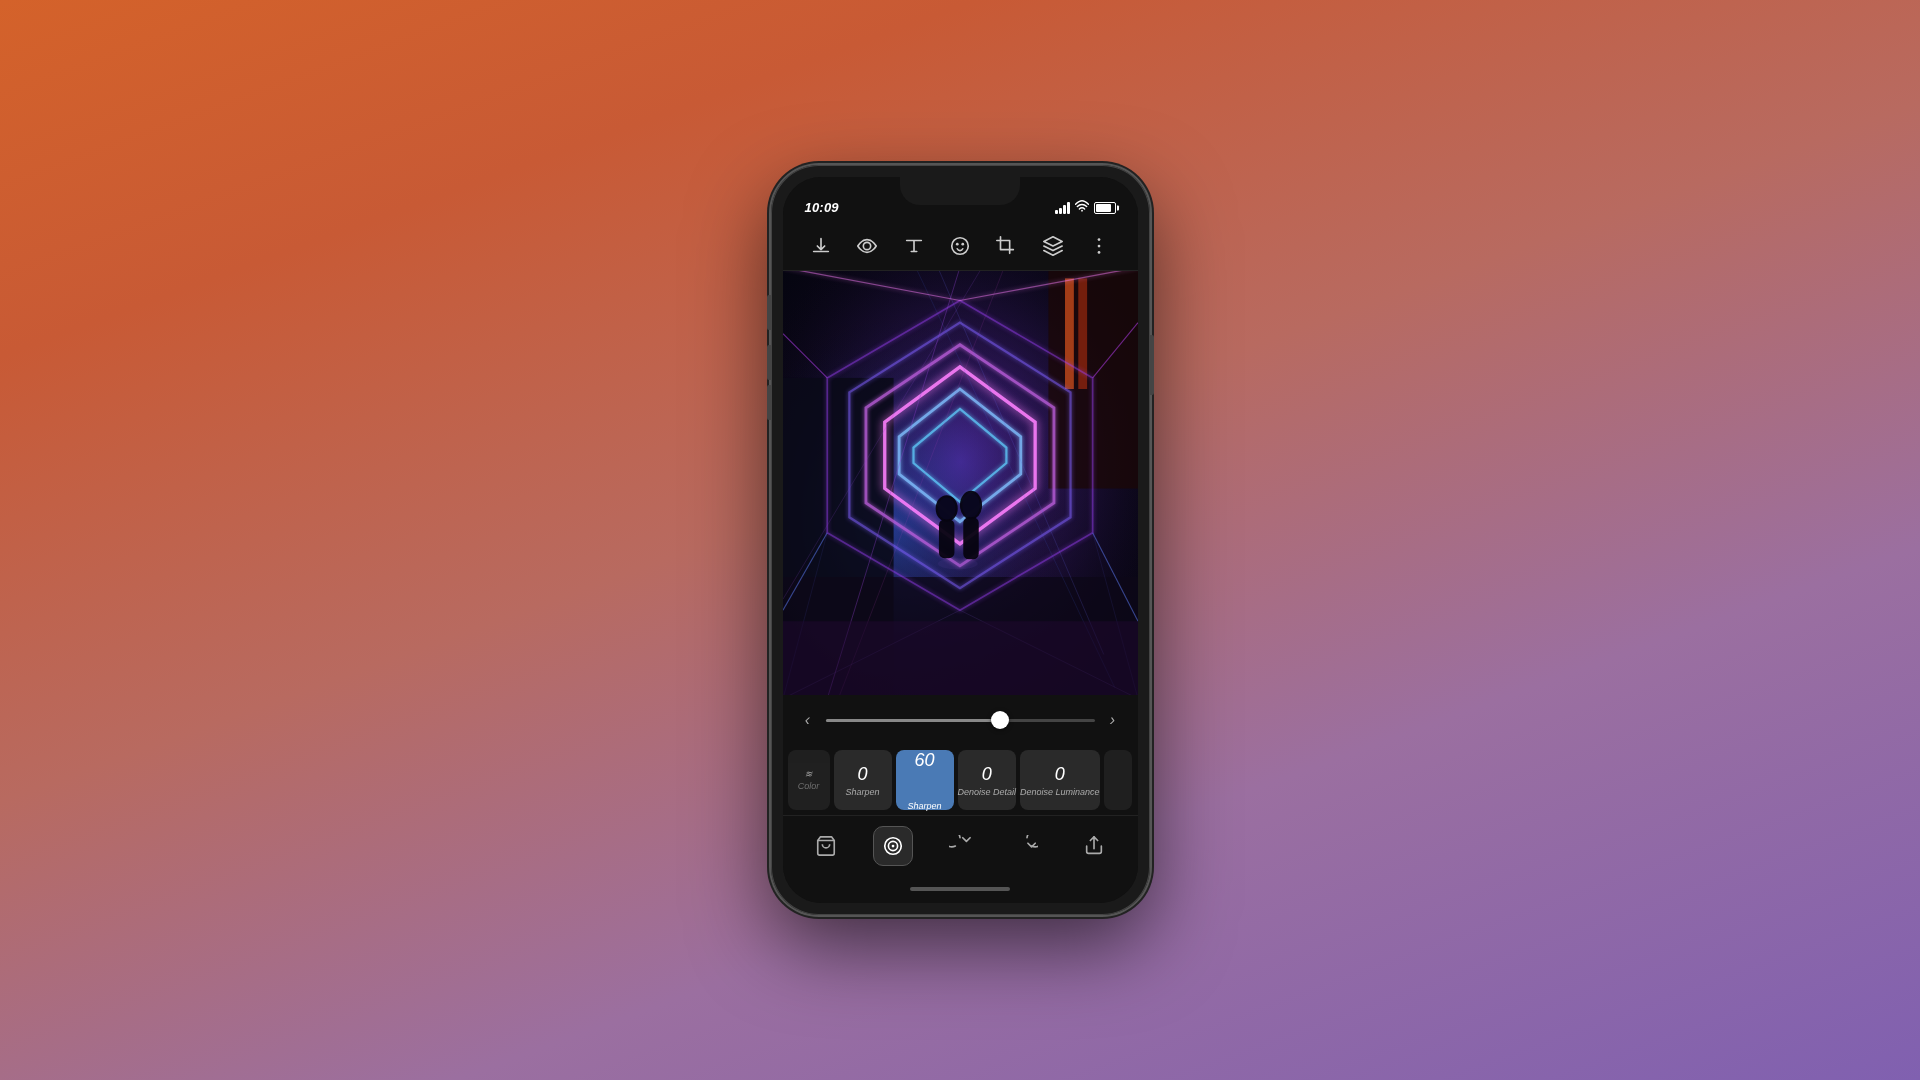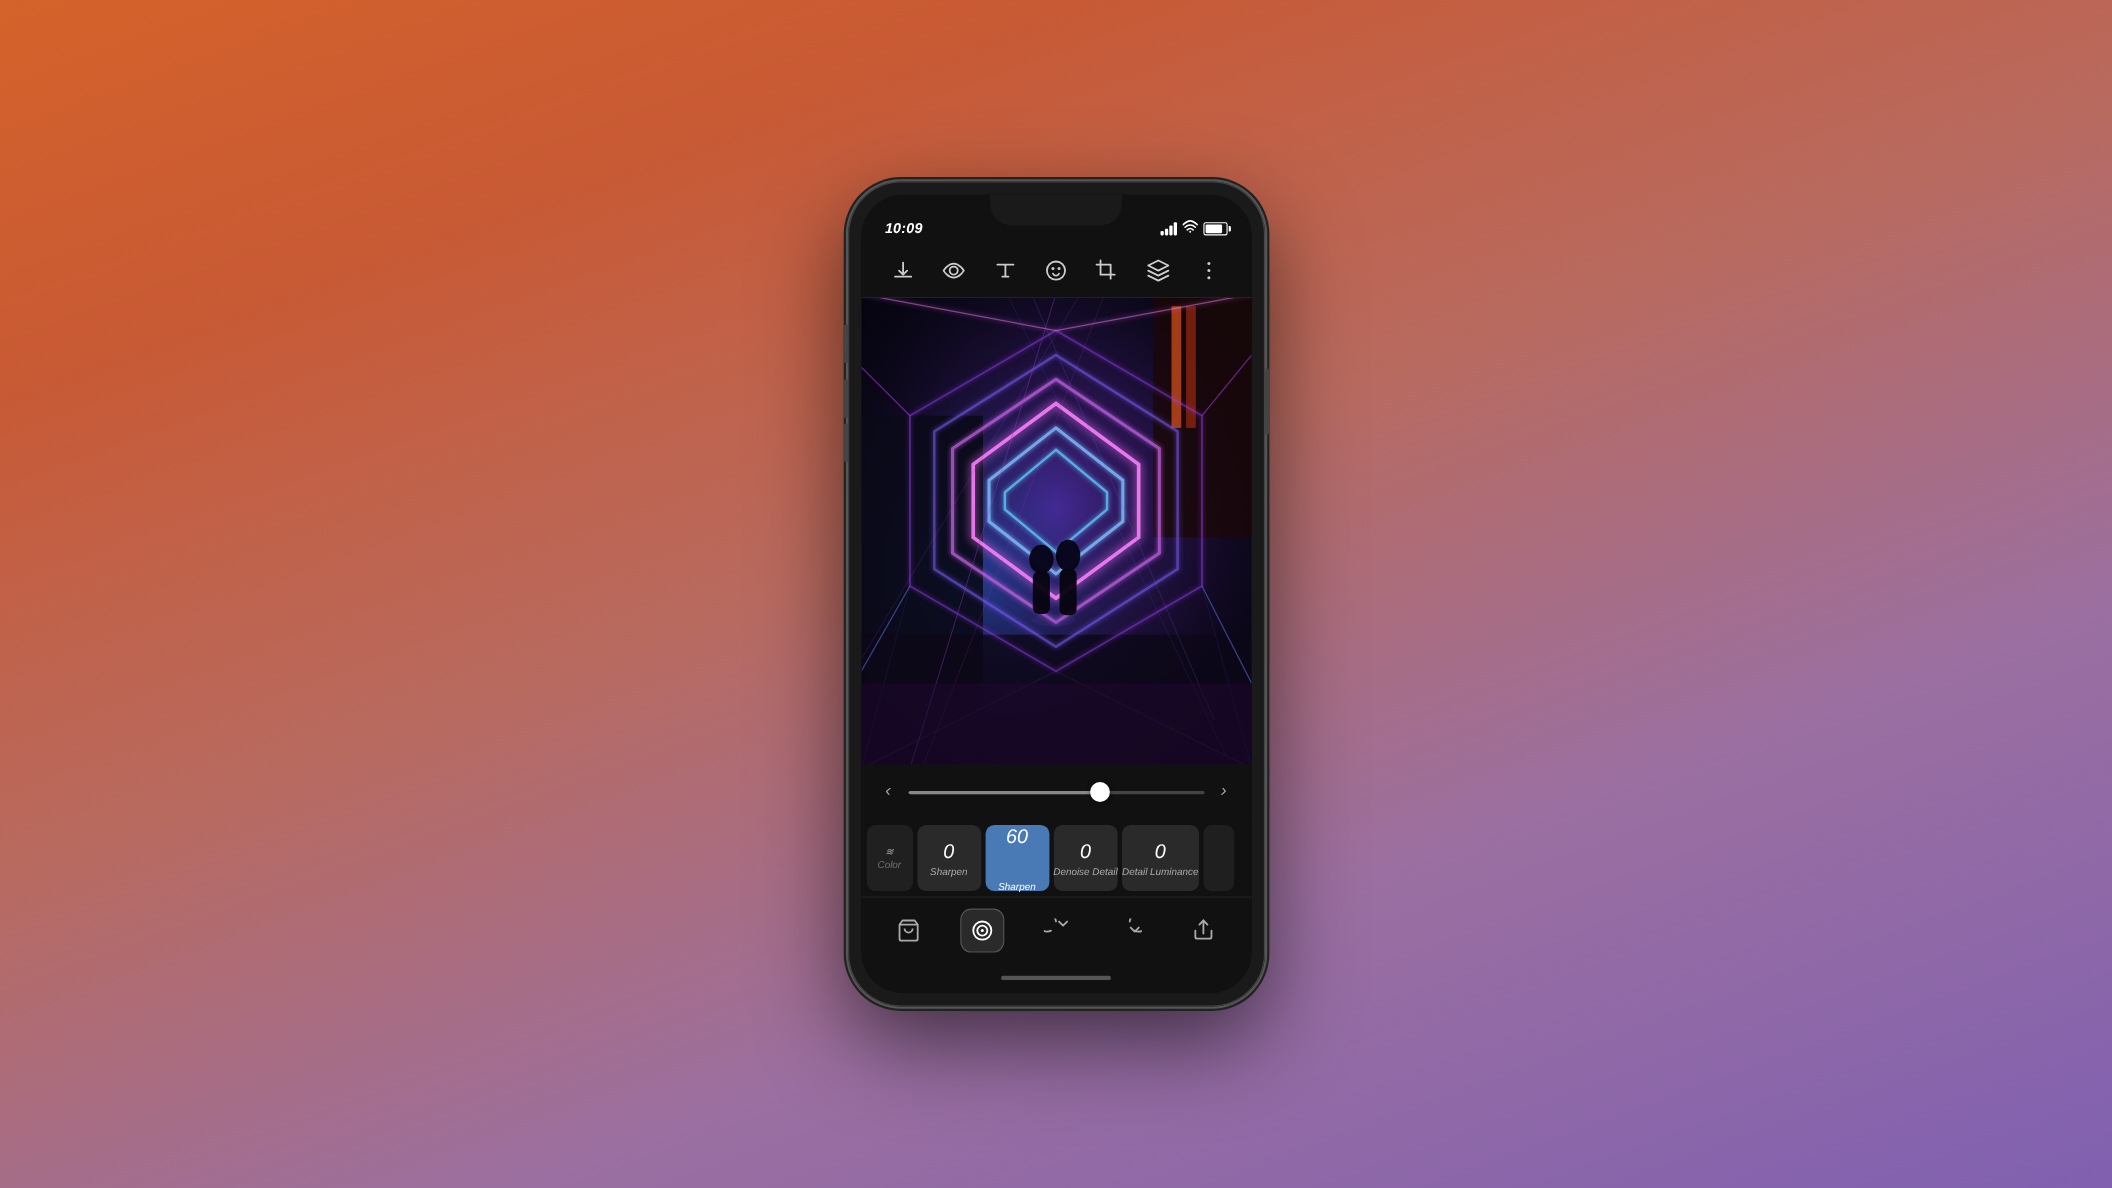--- a/index.html
+++ b/index.html
@@ -556,21 +556,21 @@
           <span class="tool-label">Sharpen</span>
         </div>
 
         <div class="tool-option">
           <span class="tool-value">0</span>
           <span class="tool-label">Denoise Detail</span>
         </div>
 
         <div class="tool-option">
           <span class="tool-value">0</span>
-          <span class="tool-label">Detail Luminance</span>
+          <span class="tool-label">Denoise Luminance</span>
         </div>
 
         <div class="tool-option" style="min-width:28px;opacity:0.6;overflow:hidden;">
           
         </div>
       </div>
 
       <div class="bottom-nav">
 
         <div class="bottom-nav-icon">

